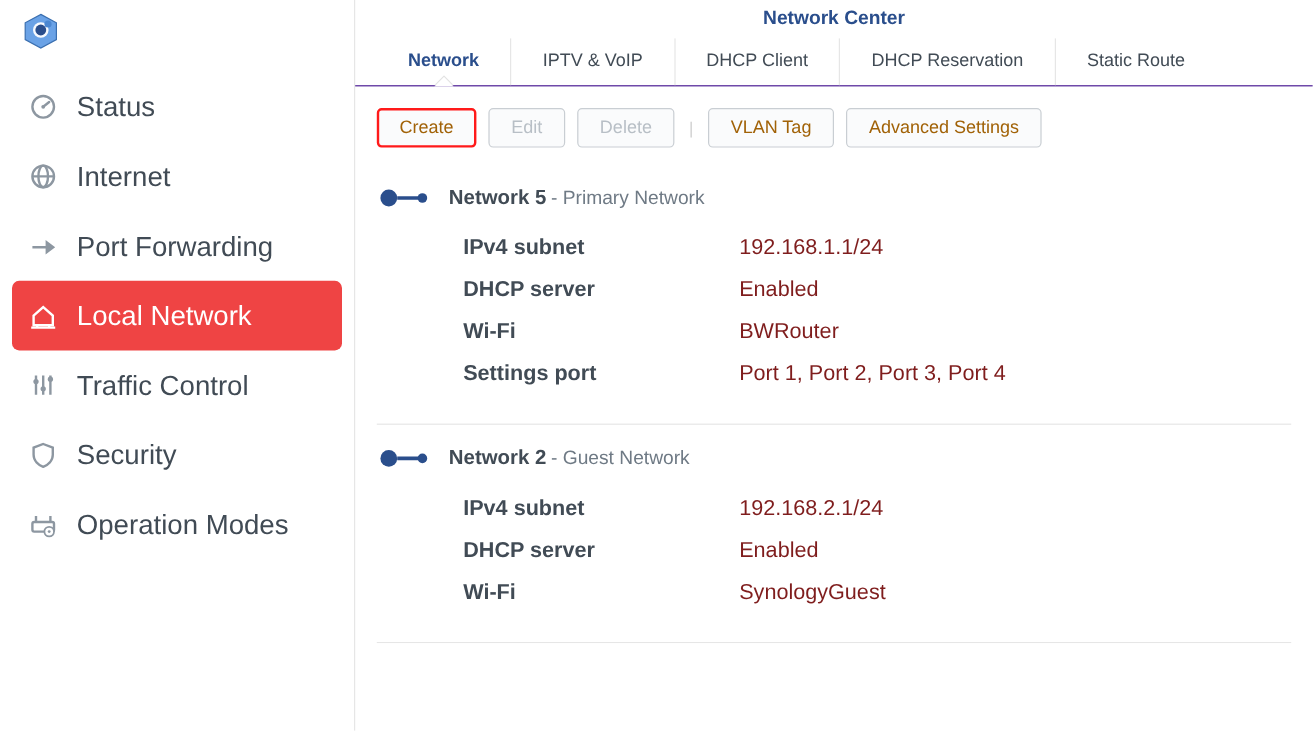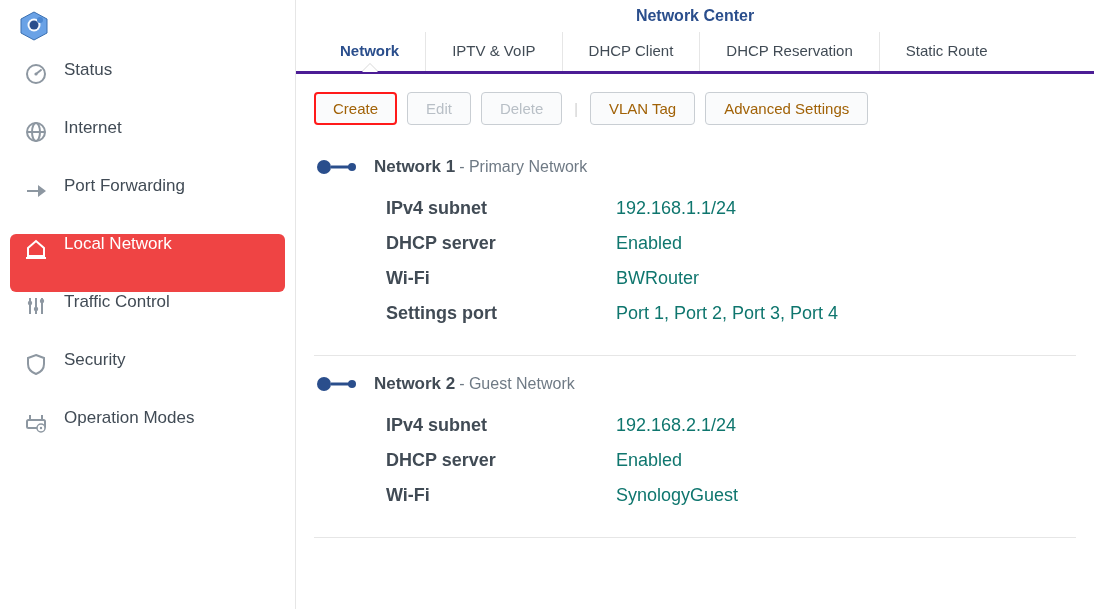--- a/index.html
+++ b/index.html
@@ -1,47 +1,47 @@
 <!DOCTYPE html>
 <html><head>
 <meta charset="utf-8">
 <style>
   html,body{margin:0;padding:0;height:100%;font-family:Verdana,Geneva,sans-serif;font-size:14px;color:#414b55;background:#fff}
   .app{display:flex;height:609px;width:1094px;position:relative}
   
   .sidebar{width:296px;border-right:1px solid #e6e6e6;display:flex;flex-direction:column;padding-top:6px;box-sizing:border-box}
   .logo-wrap{padding:4px 0 18px 18px}
   .sidebar-list{display:flex;flex-direction:column;padding:0 10px;gap:0}
-  .sidebar-item{display:flex;gap:14px;height:58px;padding:0 12px;border-radius:6px;color:#414b55;font-size:17px;cursor:pointer}
+  .sidebar-item{display:flex;align-items:center;gap:14px;height:58px;padding:0 12px;border-radius:6px;color:#414b55;font-size:23px;cursor:pointer}
   .sidebar-item .icn{width:28px;height:28px;display:flex;align-items:center;justify-content:center;color:#8d97a1}
   .sidebar-item.active{background:#ef4444;color:#fff}
   .sidebar-item.active .icn{color:#fff}
   
   .main{flex:1;display:flex;flex-direction:column}
   .title-bar{height:32px;display:flex;align-items:center;justify-content:center;font-weight:bold;color:#2a4e8c;font-size:16px}
-  .tabs{display:flex;align-items:center;border-bottom:3px solid #4c1d95;padding:0 18px;gap:0}
+  .tabs{display:flex;align-items:center;border-bottom:1px solid #4c1d95;padding:0 18px;gap:0}
   .tab{padding:10px 26px 12px;color:#414b55;font-size:15px;cursor:pointer;position:relative}
   .tab.active{color:#2a4e8c;font-weight:bold}
   .tab.active::after{content:"";position:absolute;left:50%;bottom:-1px;transform:translateX(-50%);width:0;height:0;border-left:8px solid transparent;border-right:8px solid transparent;border-bottom:8px solid #fff;filter:drop-shadow(0 -1px 0 #d9d9d9)}
   .tab + .tab{border-left:1px solid #e6e6e6}
   .toolbar{display:flex;align-items:center;gap:10px;padding:18px 18px 14px}
   .btn{border:1px solid #c9ced3;background:#fafbfc;color:#a16207;font-size:15px;padding:7px 18px;border-radius:4px;cursor:pointer;font-family:inherit}
   .btn.disabled{color:#b8bfc6;cursor:default}
   .btn.highlight{border:2.5px solid #ff1a1a;padding:6px 17px}
   .sep{color:#d0d0d0;padding:0 2px}
   .content{padding:0 18px;overflow:auto}
   .net-block{border-bottom:1px solid #e6e6e6;padding:18px 0 24px}
   .net-head{display:flex;align-items:center;gap:16px;padding:0 2px 14px}
   .net-title{color:#414b55}
   .net-title b{font-weight:bold;font-size:17px}
   .net-title span.sub{color:#6f7a85;font-size:16px}
   .net-rows{padding-left:72px}
   .net-row{display:flex;padding:7px 0;font-size:18px}
   .net-row .k{width:230px;font-weight:bold;color:#414b55}
-  .net-row .v{color:#0f766e}
+  .net-row .v{color:#7f1d1d}
   svg{display:block}
 </style>
 </head>
 <body>
 
 <div class="app">
 
   <div class="sidebar">
     <div class="logo-wrap">
       <svg width="32" height="32" viewBox="0 0 32 32">
@@ -160,21 +160,21 @@
       <div class="net-block">
         <div class="net-head">
           <span>
             <svg width="42" height="20" viewBox="0 0 42 20">
                 <circle cx="8" cy="10" r="7" fill="#2a4e8c"></circle>
                 <line x1="15" y1="10" x2="34" y2="10" stroke="#2a4e8c" stroke-width="3"></line>
                 <circle cx="36" cy="10" r="4" fill="#2a4e8c"></circle>
               </svg>
           </span>
           <span class="net-title">
-            <b>Network 1</b>
+            <b>Network 5</b>
             <span class="sub"> - </span>
             <span class="sub">Primary Network</span>
           </span>
         </div>
         <div class="net-rows">
           <div class="net-row">
               <div class="k">IPv4 subnet</div>
               <div class="v">192.168.1.1/24</div>
             </div>
           <div class="net-row">

